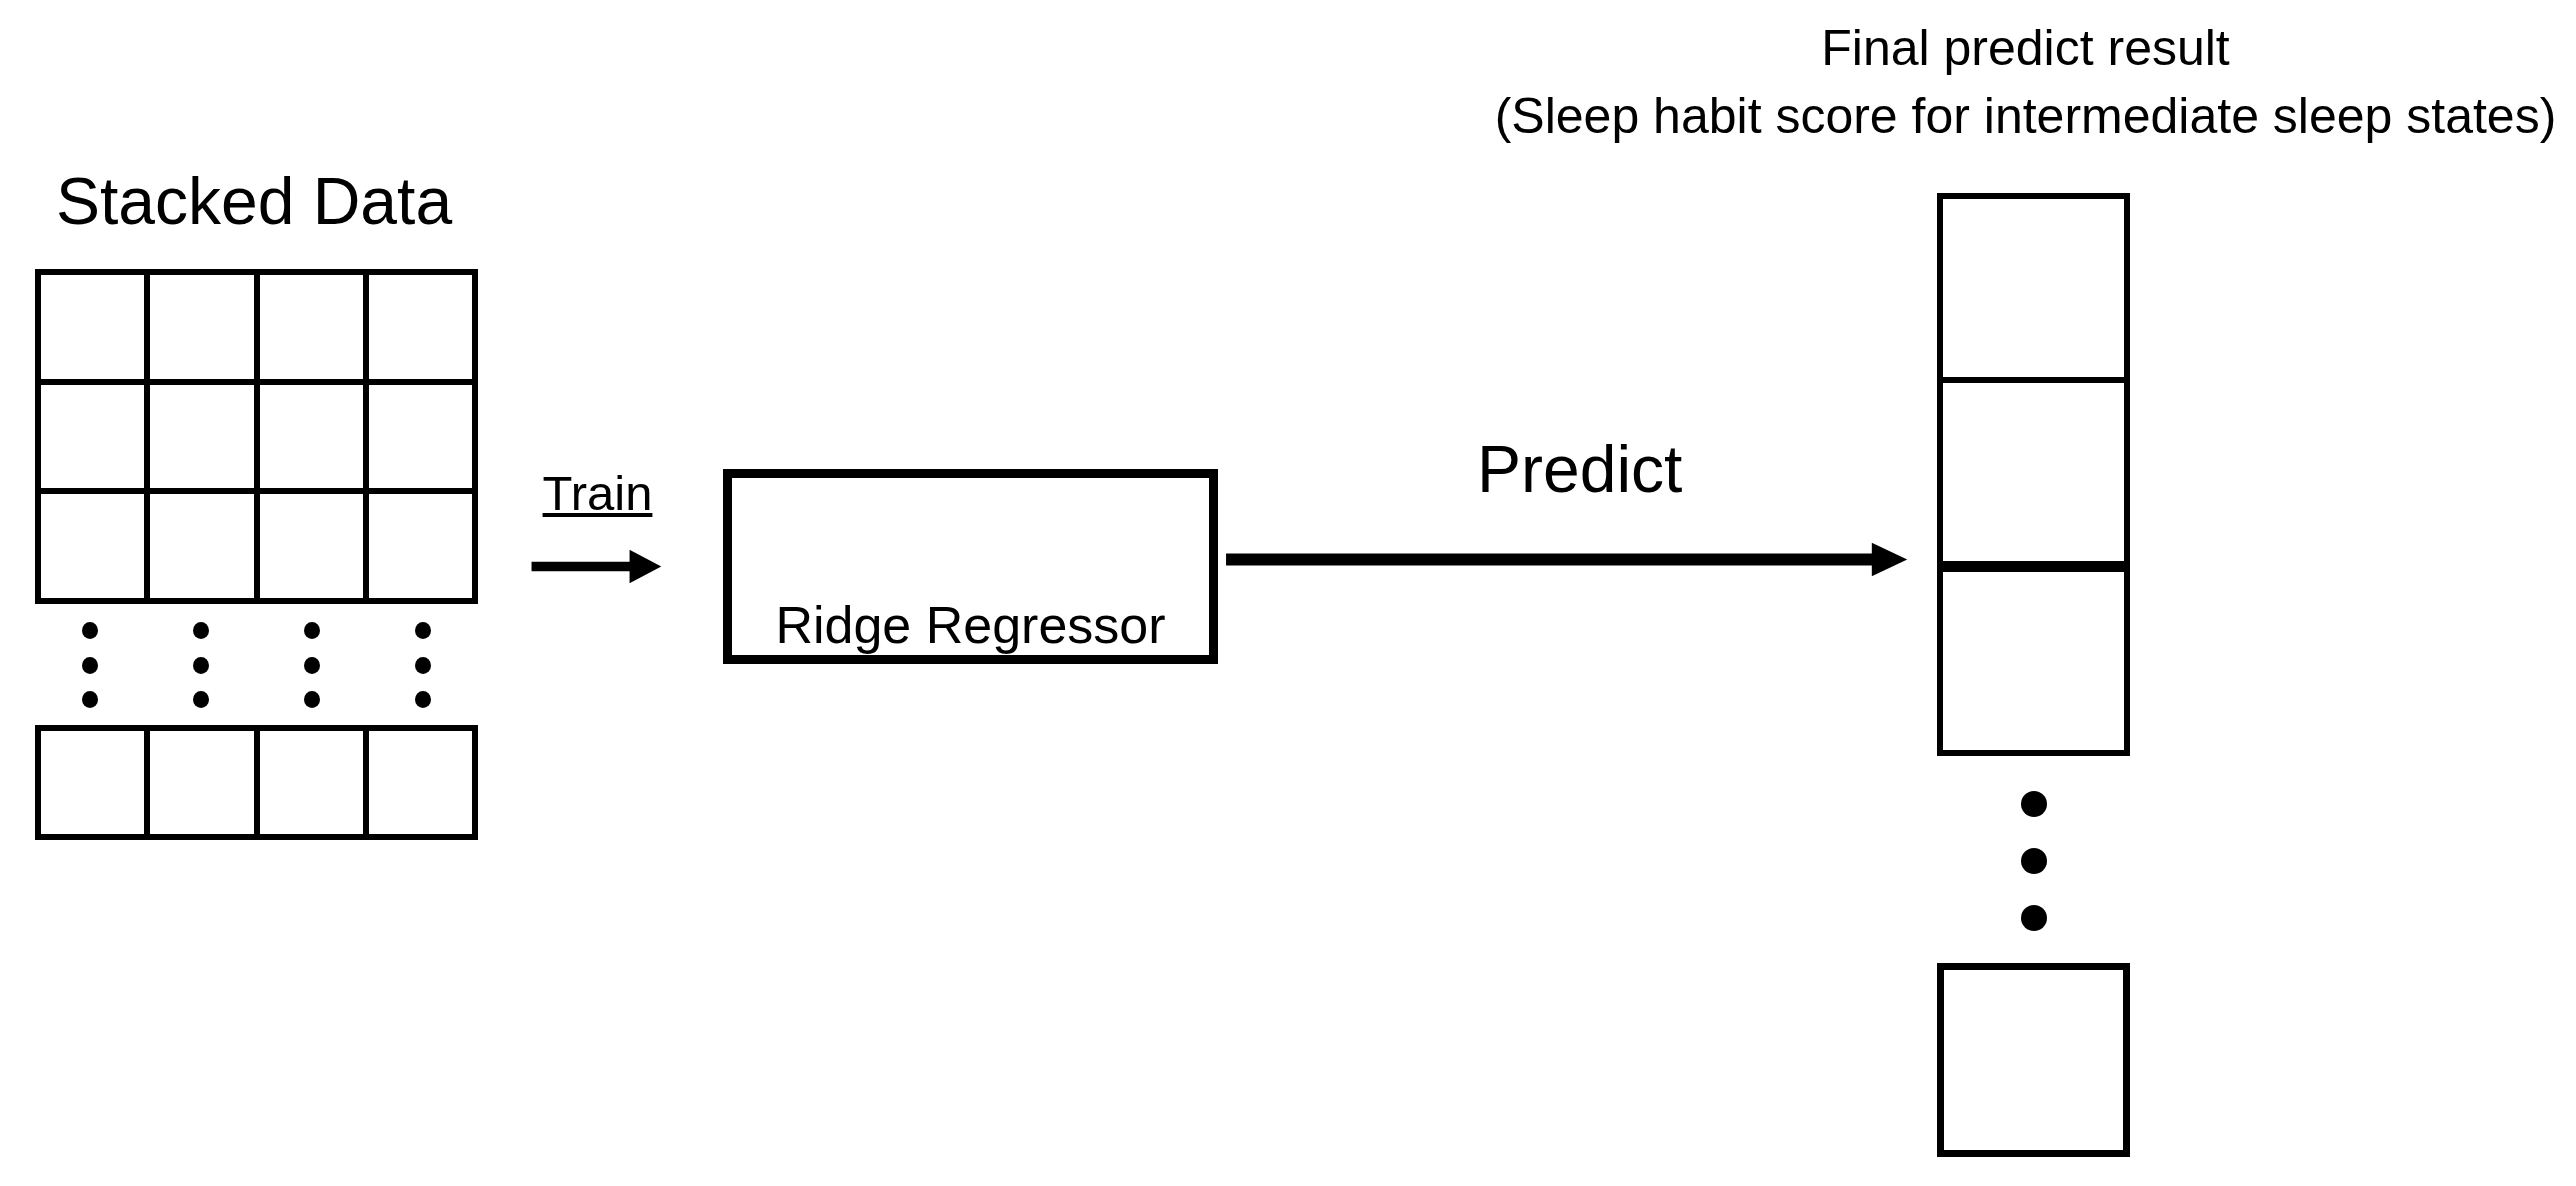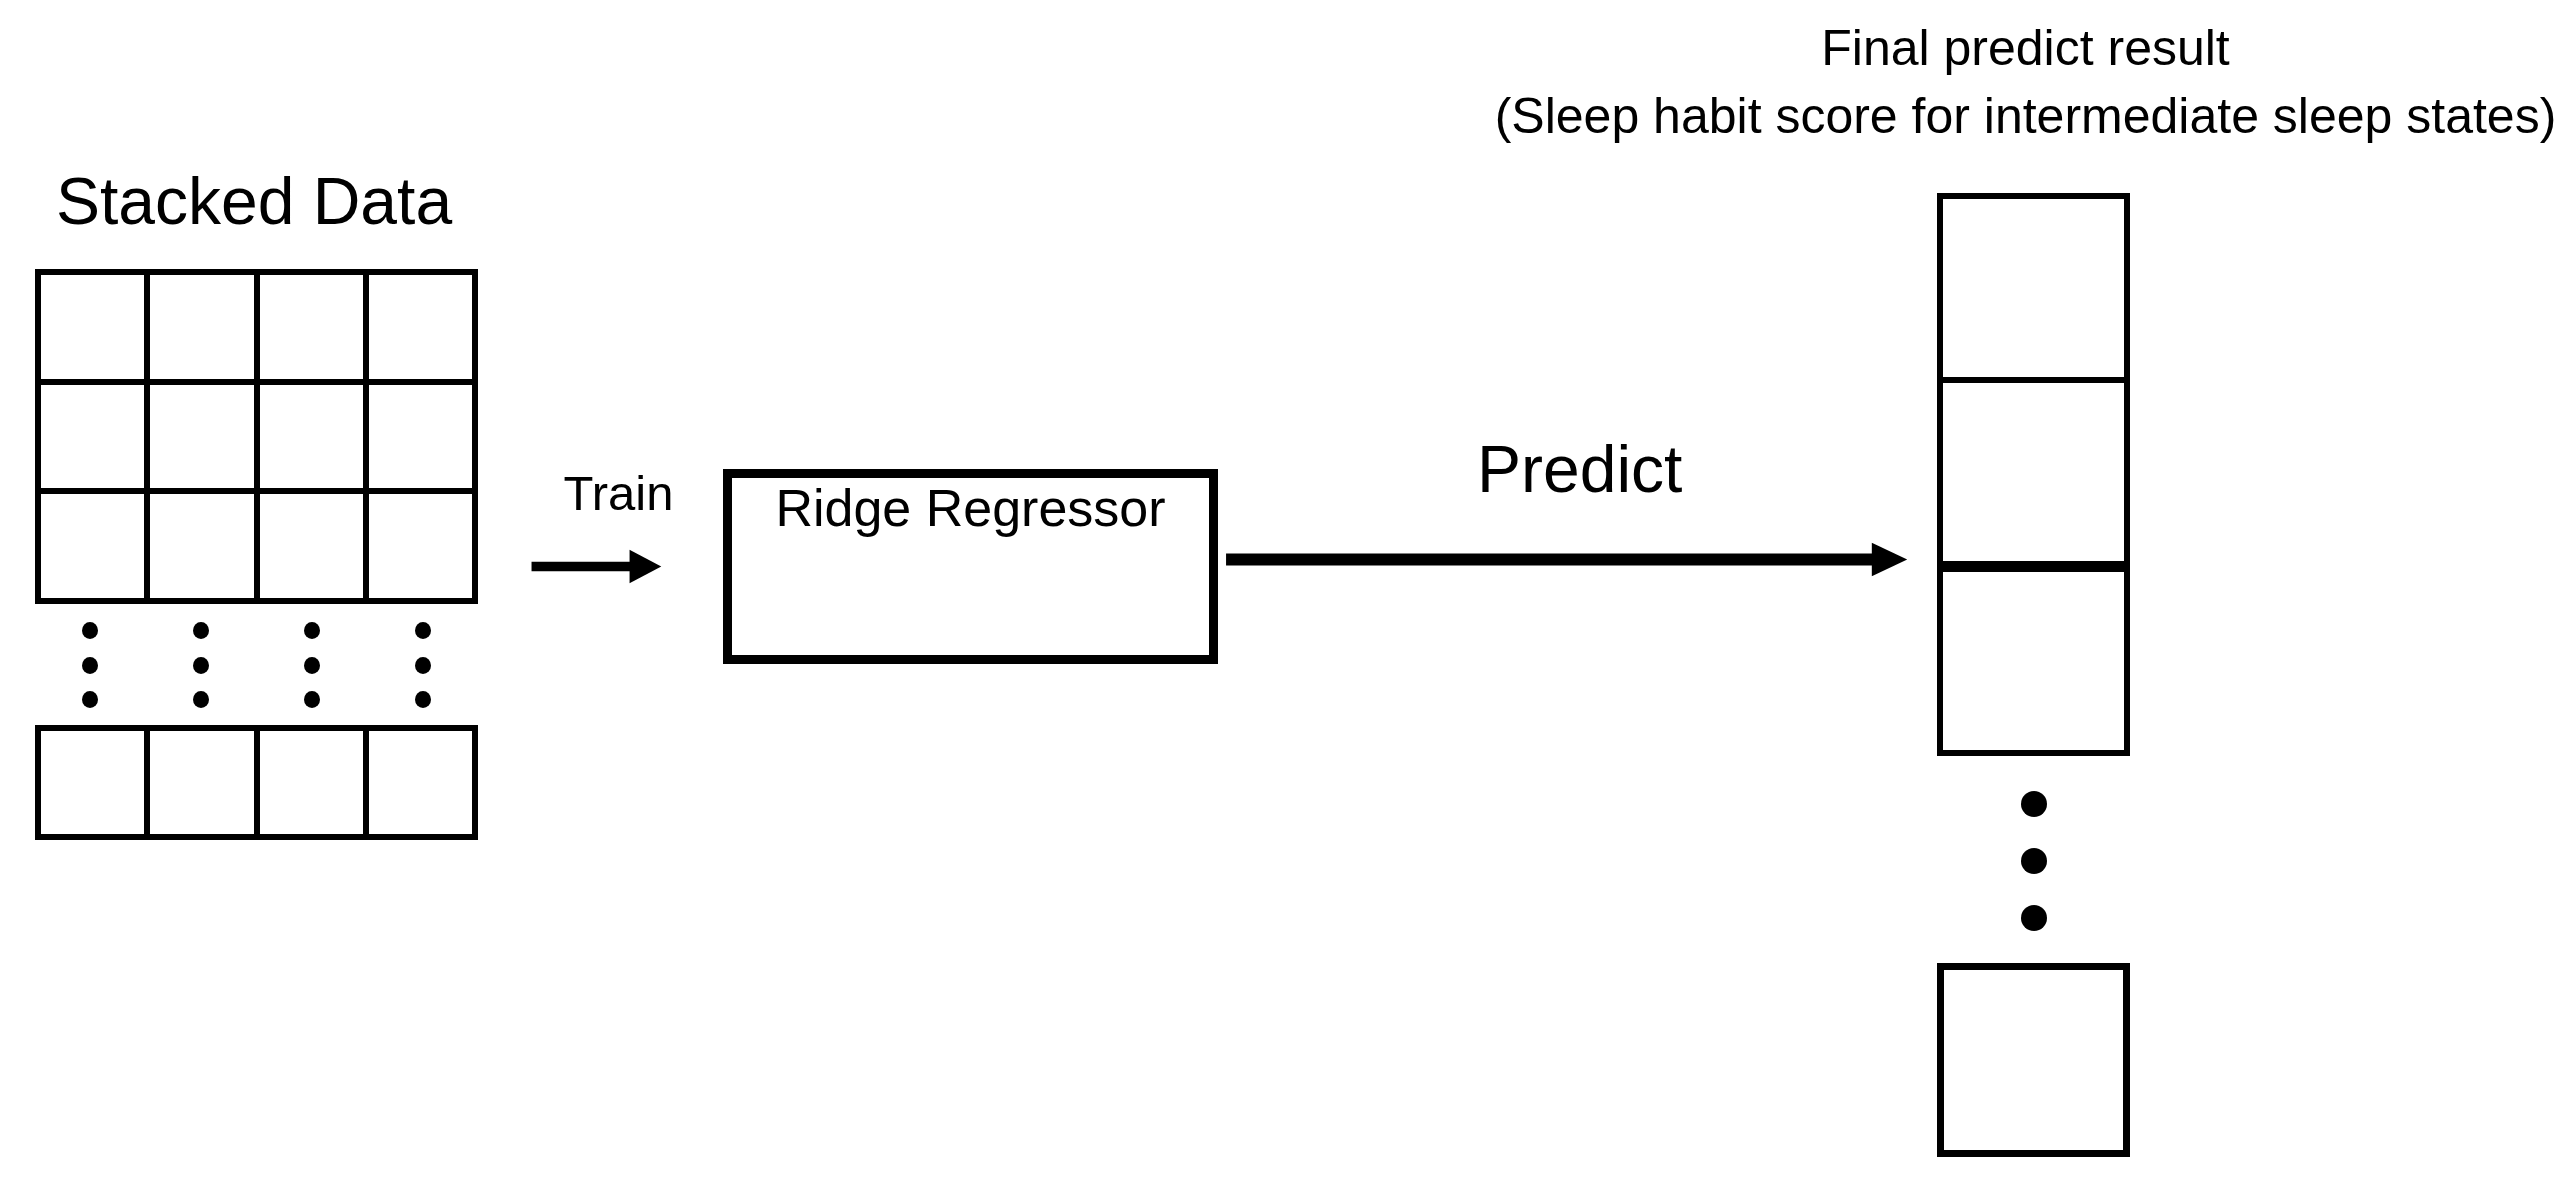--- a/index.html
+++ b/index.html
@@ -35,28 +35,28 @@
   #left-dots { left:35px; top:622px; width:443px; height:93px;
                display:flex; justify-content:space-around; align-items:flex-start; }
   #left-dots .dot-col { display:flex; flex-direction:column; gap:17.7px; align-items:center; }
   #left-dots .dot { width:16px; height:17px; }
   #right-dots { left:1937px; top:791px; width:193px;
                 display:flex; flex-direction:column; gap:31px; align-items:center; }
   #right-dots .dot { width:26px; height:26px; }
 
   
   #stacked-label { left:20.5px; top:163px; width:467px; font-size:66px; }
-  #train-label   { left:525px; top:465px; width:187px; font-size:49px; }
+  #train-label   { left:504px; top:465px; width:187px; font-size:49px;text-decoration:underline; }
   #predict-label { left:1477px; top:431px; width:187px; font-size:66px; }
   #result-title  { left:1419px; top:15px; width:1213px; font-size:50px; line-height:1.35; }
 
   
   #ridge-box { left:723px; top:469px; width:495px; height:195px;
                border:9.3px solid #000; background:#fff;
-               display:flex; align-items:flex-start; justify-content:center; }
+               display:flex; align-items:flex-end; justify-content:center; }
   #ridge-box .label { font-size:52px; }
 
   svg { display:block; position:absolute; overflow:visible; }
   #train-arrow   { left:525px;  top:545px; width:140px; height:43px; }
   #predict-arrow { left:1221px; top:539px; width:695px; height:41px; }
 </style>
 </head>
 <body>
 
 <div class="abs label center" id="stacked-label">Stacked Data</div>

